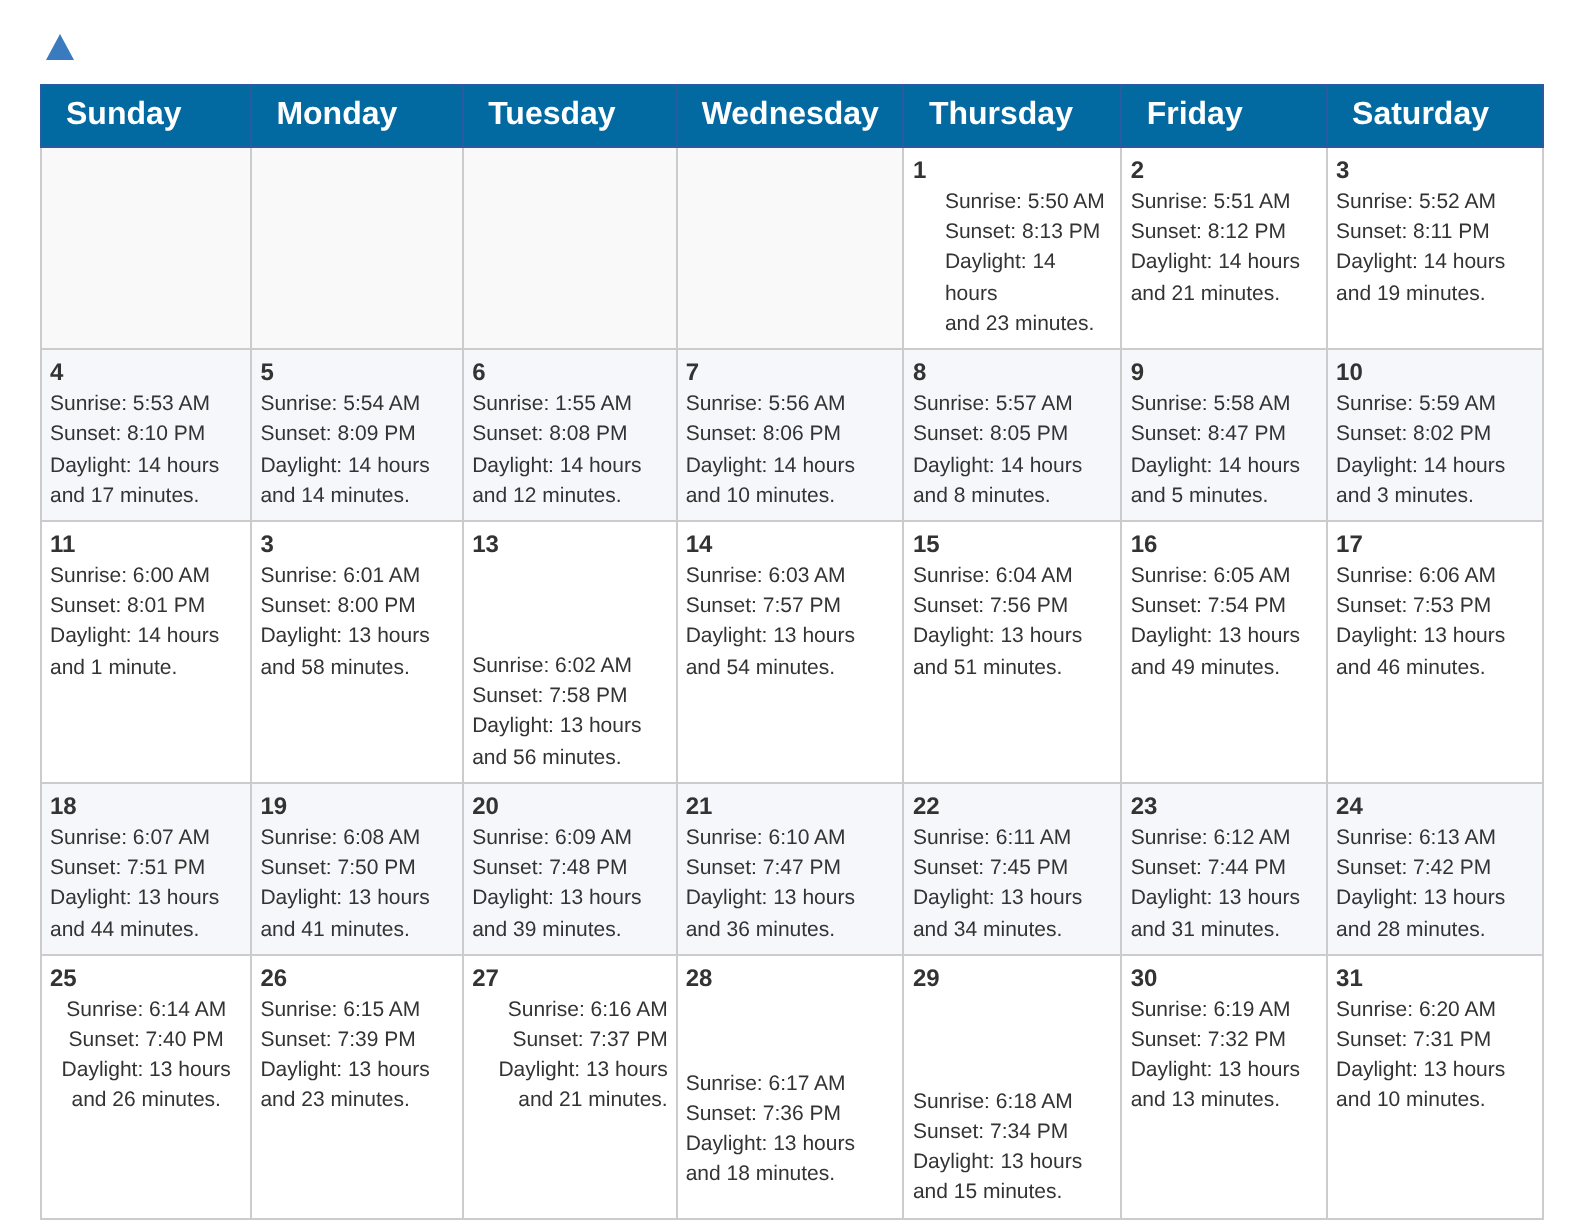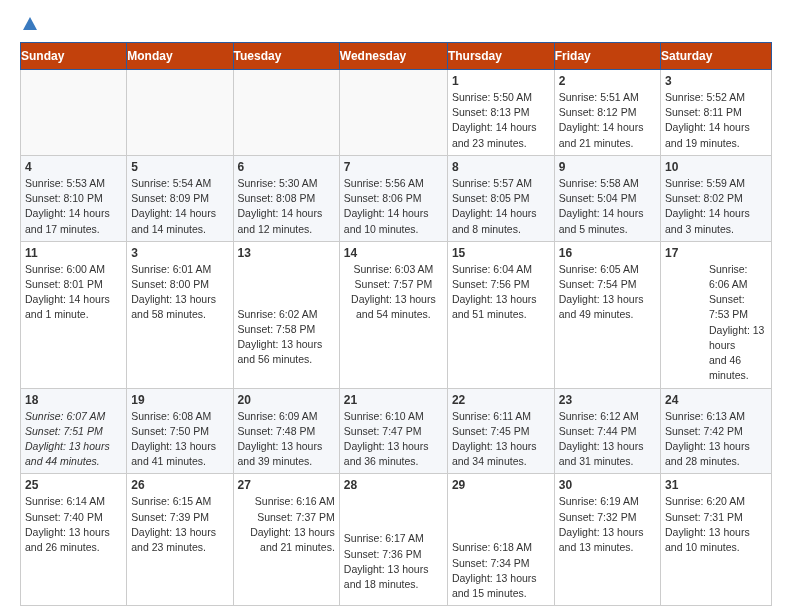--- a/index.html
+++ b/index.html
@@ -29,25 +29,25 @@
       font-size: 16px;
       color: #555;
       margin-top: 2px;
     }
     table {
       width: 100%;
       border-collapse: collapse;
       font-size: 11px;
     }
     thead tr th {
-      background: #c2410c;
+      background: #0369a1;
       color: #fff;
-      padding: 6px 0;
+      padding: 6px 12px;
       text-align: left;
-      font-size: 12px;
+      font-size: 16px;
       font-weight: bold;
       border: 1px solid #2a5a9f;
     }
     tbody tr td {
       border: 1px solid #ccc;
       vertical-align: top;
       padding: 4px 4px;
       font-size: 10.5px;
       color: #333;
       width: 113px;
@@ -130,21 +130,21 @@
       </tr>
   </thead>
   <tbody id="calendar-body">
   <tr>
         <td class="empty-cell"></td>
         <td class="empty-cell"></td>
         <td class="empty-cell"></td>
         <td class="empty-cell"></td>
         <td>
           <span class="day-number">1</span>
-          <div class="cell-content" style="white-space: pre-line;">Sunrise: 5:50 AM
+          <div class="cell-content" style="white-space: pre-line; margin-left: 16px;">Sunrise: 5:50 AM
 Sunset: 8:13 PM
 Daylight: 14 hours
 and 23 minutes.</div>
         </td>
         <td>
           <span class="day-number">2</span>
           <div class="cell-content" style="white-space: pre-line;">Sunrise: 5:51 AM
 Sunset: 8:12 PM
 Daylight: 14 hours
 and 21 minutes.</div>
@@ -167,21 +167,21 @@
         </td>
         <td>
           <span class="day-number">5</span>
           <div class="cell-content" style="white-space: pre-line;">Sunrise: 5:54 AM
 Sunset: 8:09 PM
 Daylight: 14 hours
 and 14 minutes.</div>
         </td>
         <td>
           <span class="day-number">6</span>
-          <div class="cell-content" style="white-space: pre-line;">Sunrise: 5:30 AM
+          <div class="cell-content" style="white-space: pre-line;">Sunrise: 1:55 AM
 Sunset: 8:08 PM
 Daylight: 14 hours
 and 12 minutes.</div>
         </td>
         <td>
           <span class="day-number">7</span>
           <div class="cell-content" style="white-space: pre-line;">Sunrise: 5:56 AM
 Sunset: 8:06 PM
 Daylight: 14 hours
 and 10 minutes.</div>
@@ -189,21 +189,21 @@
         <td>
           <span class="day-number">8</span>
           <div class="cell-content" style="white-space: pre-line;">Sunrise: 5:57 AM
 Sunset: 8:05 PM
 Daylight: 14 hours
 and 8 minutes.</div>
         </td>
         <td>
           <span class="day-number">9</span>
           <div class="cell-content" style="white-space: pre-line;">Sunrise: 5:58 AM
-Sunset: 5:04 PM
+Sunset: 8:47 PM
 Daylight: 14 hours
 and 5 minutes.</div>
         </td>
         <td>
           <span class="day-number">10</span>
           <div class="cell-content" style="white-space: pre-line;">Sunrise: 5:59 AM
 Sunset: 8:02 PM
 Daylight: 14 hours
 and 3 minutes.</div>
         </td>
@@ -225,51 +225,51 @@
         </td>
         <td>
           <span class="day-number">13</span>
           <div class="cell-content" style="white-space: pre-line; margin-top: 47px;">Sunrise: 6:02 AM
 Sunset: 7:58 PM
 Daylight: 13 hours
 and 56 minutes.</div>
         </td>
         <td>
           <span class="day-number">14</span>
-          <div class="cell-content" style="white-space: pre-line; text-align: center;">Sunrise: 6:03 AM
+          <div class="cell-content" style="white-space: pre-line;">Sunrise: 6:03 AM
 Sunset: 7:57 PM
 Daylight: 13 hours
 and 54 minutes.</div>
         </td>
         <td>
           <span class="day-number">15</span>
           <div class="cell-content" style="white-space: pre-line;">Sunrise: 6:04 AM
 Sunset: 7:56 PM
 Daylight: 13 hours
 and 51 minutes.</div>
         </td>
         <td>
           <span class="day-number">16</span>
           <div class="cell-content" style="white-space: pre-line;">Sunrise: 6:05 AM
 Sunset: 7:54 PM
 Daylight: 13 hours
 and 49 minutes.</div>
         </td>
         <td>
           <span class="day-number">17</span>
-          <div class="cell-content" style="white-space: pre-line; margin-left: 44px;">Sunrise: 6:06 AM
+          <div class="cell-content" style="white-space: pre-line;">Sunrise: 6:06 AM
 Sunset: 7:53 PM
 Daylight: 13 hours
 and 46 minutes.</div>
         </td>
       </tr>
       <tr>
         <td>
           <span class="day-number">18</span>
-          <div class="cell-content" style="white-space: pre-line; font-style: italic;">Sunrise: 6:07 AM
+          <div class="cell-content" style="white-space: pre-line;">Sunrise: 6:07 AM
 Sunset: 7:51 PM
 Daylight: 13 hours
 and 44 minutes.</div>
         </td>
         <td>
           <span class="day-number">19</span>
           <div class="cell-content" style="white-space: pre-line;">Sunrise: 6:08 AM
 Sunset: 7:50 PM
 Daylight: 13 hours
 and 41 minutes.</div>
@@ -306,21 +306,21 @@
           <span class="day-number">24</span>
           <div class="cell-content" style="white-space: pre-line;">Sunrise: 6:13 AM
 Sunset: 7:42 PM
 Daylight: 13 hours
 and 28 minutes.</div>
         </td>
       </tr>
       <tr>
         <td>
           <span class="day-number">25</span>
-          <div class="cell-content" style="white-space: pre-line;">Sunrise: 6:14 AM
+          <div class="cell-content" style="white-space: pre-line; text-align: center;">Sunrise: 6:14 AM
 Sunset: 7:40 PM
 Daylight: 13 hours
 and 26 minutes.</div>
         </td>
         <td>
           <span class="day-number">26</span>
           <div class="cell-content" style="white-space: pre-line;">Sunrise: 6:15 AM
 Sunset: 7:39 PM
 Daylight: 13 hours
 and 23 minutes.</div>

